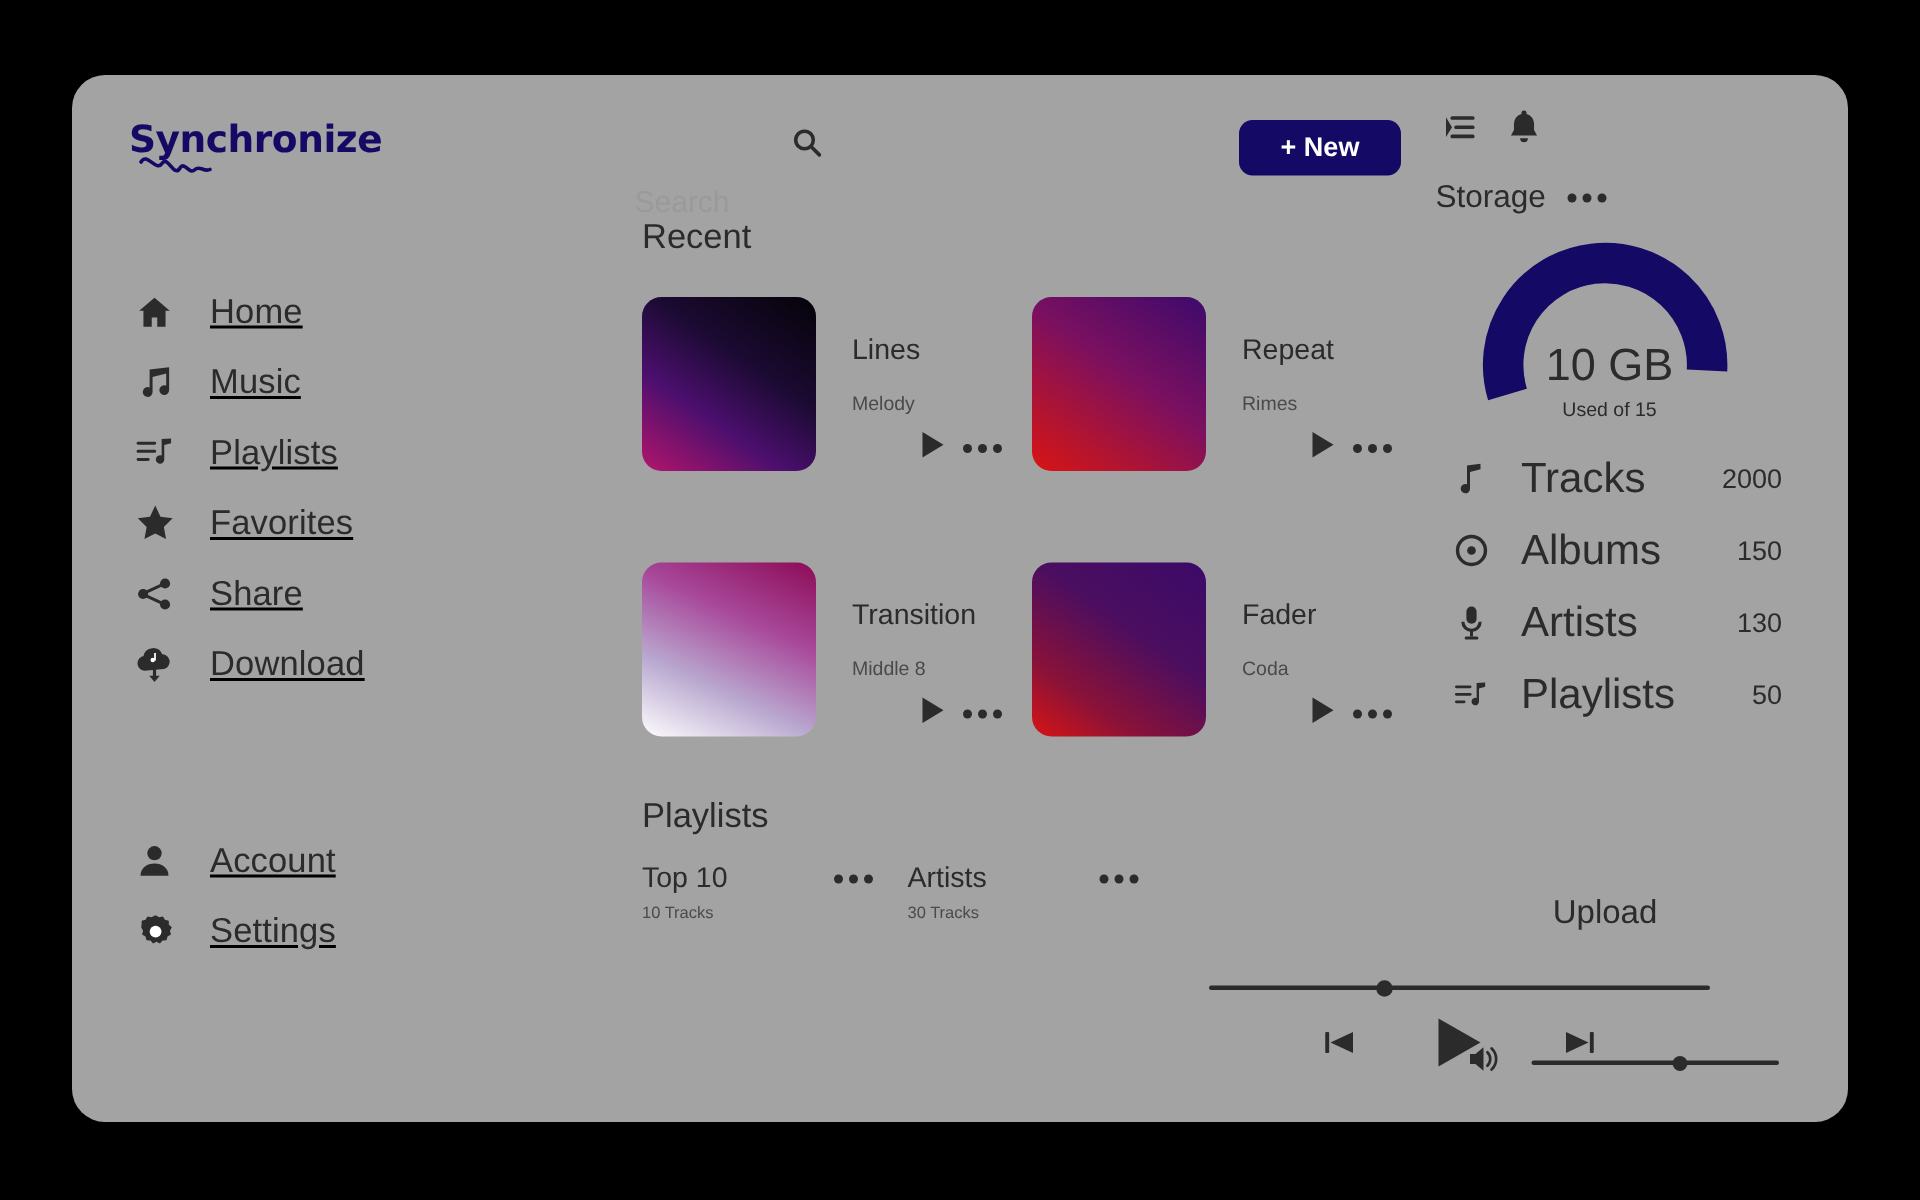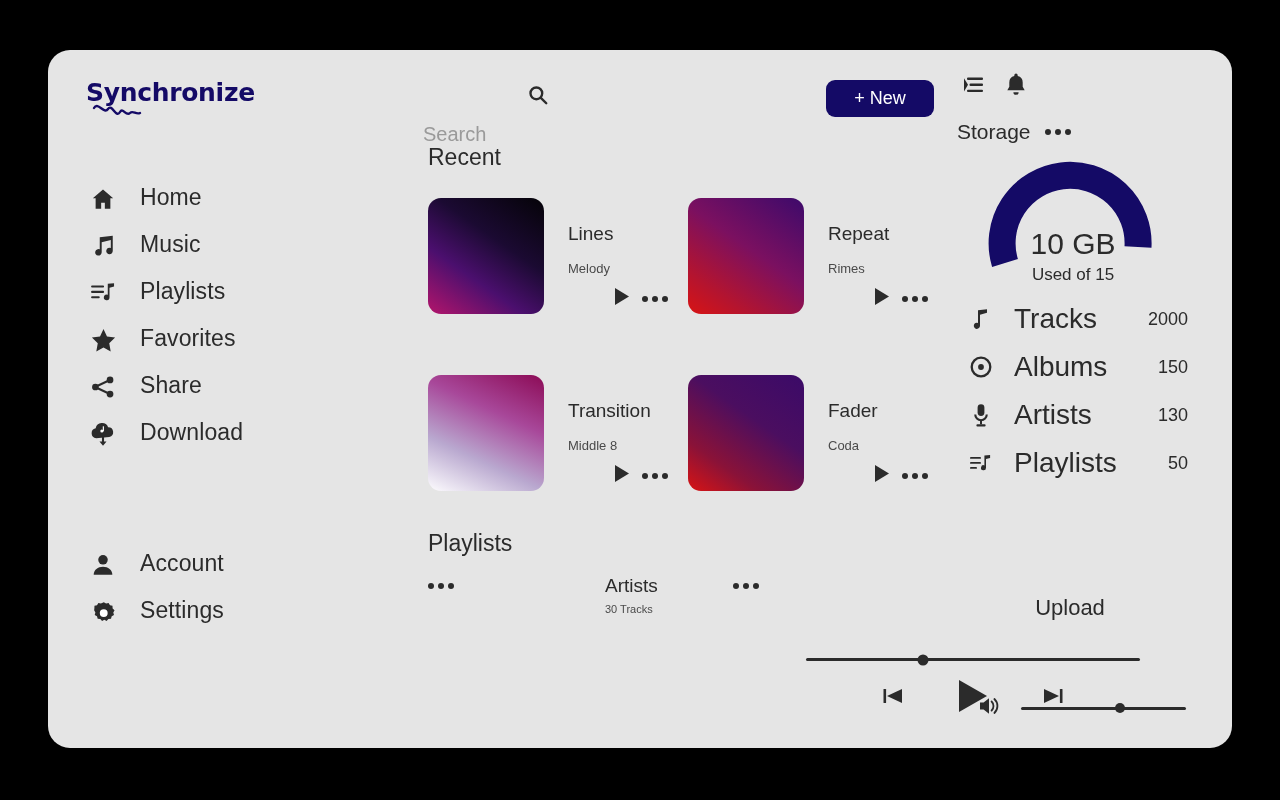--- a/index.html
+++ b/index.html
@@ -6,21 +6,21 @@
   html, body {
     width: 1280px; height: 800px;
     background: #000000;
     font-family: "Liberation Sans", sans-serif;
     overflow: hidden;
   }
   #app-window {
     position: absolute;
     left: 48px; top: 50px;
     width: 1184px; height: 698px;
-    background: #e5e5e5;
+    background: #a3a3a3;
     border-radius: 22px;
     overflow: hidden;
   }
 
   
   #sidebar {
     position: absolute; left: 0; top: 0;
     width: 330px; height: 100%;
   }
   #logo {
@@ -29,23 +29,24 @@
   }
   #logo-text {
     font-size: 25px; font-weight: 700;
     color: #140a66; letter-spacing: -0.3px;
     font-family: "DejaVu Sans", sans-serif;
   }
   .nav-group { position: absolute; left: 40px; }
   #nav-main { top: 134px; }
   #nav-bottom { top: 500px; }
   .nav-item {
-    display: flex; 
+    display: flex; align-items: center;
     height: 47px; gap: 22px;
     cursor: pointer;
+    text-decoration: underline;
   }
   .nav-icon {
     width: 30px; height: 30px;
     display: flex; align-items: center; justify-content: center;
     flex: 0 0 30px;
   }
   .nav-icon svg { display: block; }
   .nav-label {
     font-size: 23px; color: #2b2b2b;
     font-weight: 400; letter-spacing: 0.1px;
@@ -66,21 +67,21 @@
     font-size: 20px; color: #3c3c3c; width: 230px;
   }
   #search-input::placeholder { color: #9a9a9a; }
 
   #new-button {
     position: absolute; left: 448px; top: 30px;
     width: 108px; height: 37px;
     background: #140a66; color: #ffffff;
     border: none; border-radius: 9px;
     font-family: "Liberation Sans", sans-serif;
-    font-size: 18px; font-weight: 400;
+    font-size: 18px; font-weight: 700;
     cursor: pointer;
   }
 
   .section-title {
     position: absolute; left: 50px;
     font-size: 23px; color: #2b2b2b; font-weight: 400;
   }
   #recent-title { top: 94px; }
   #playlists-title { top: 480px; }
 
@@ -148,21 +149,21 @@
     display: flex; align-items: center; gap: 14px;
   }
   #storage-label { font-size: 21px; color: #2b2b2b; }
   #gauge { position: absolute; left: 80px; top: 105px; width: 170px; height: 120px; }
   #gauge-value {
     position: absolute; left: 0; top: 72px; width: 170px;
     text-align: center; font-size: 30px; color: #2b2b2b; font-weight: 400;
   }
   #gauge-sub {
     position: absolute; left: 0; top: 110px; width: 170px;
-    text-align: center; font-size: 17px; color: #2b2b2b;
+    text-align: center; font-size: 13px; color: #2b2b2b;
   }
   #stats { position: absolute; left: 60px; top: 245px; width: 220px; }
   .stat-row {
     display: flex; align-items: center;
     height: 48px; gap: 20px;
   }
   .stat-icon { width: 26px; display: flex; justify-content: center; flex: 0 0 26px; }
   .stat-label { font-size: 28px; color: #2b2b2b; flex: 1; }
   .stat-value { font-size: 18px; color: #2b2b2b; }
   #upload-button {
@@ -374,20 +375,24 @@
               <i></i>
             </span>
         </div>
       </div>
     </div>
 
     <div class="section-title" id="playlists-title">Playlists</div>
 
     <div id="playlists-row">
       <div class="playlist-item">
+        <div class="playlist-text">
+          <div class="playlist-name">Top 10</div>
+          <div class="playlist-count">10 Tracks</div>
+        </div>
         <span class="dots" style="margin-top:8px;">
             <i></i>
             <i></i>
             <i></i>
           </span>
       </div>
       <div class="playlist-item">
         <div class="playlist-text">
           <div class="playlist-name">Artists</div>
           <div class="playlist-count">30 Tracks</div>

